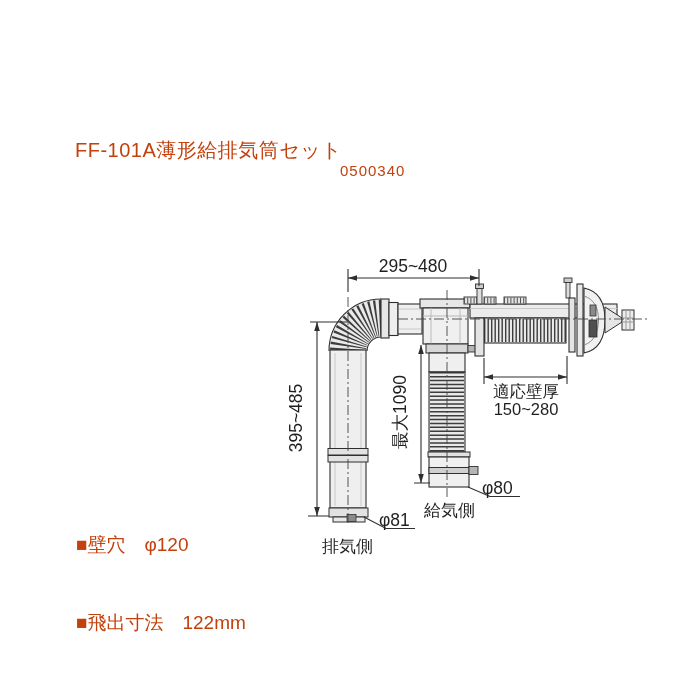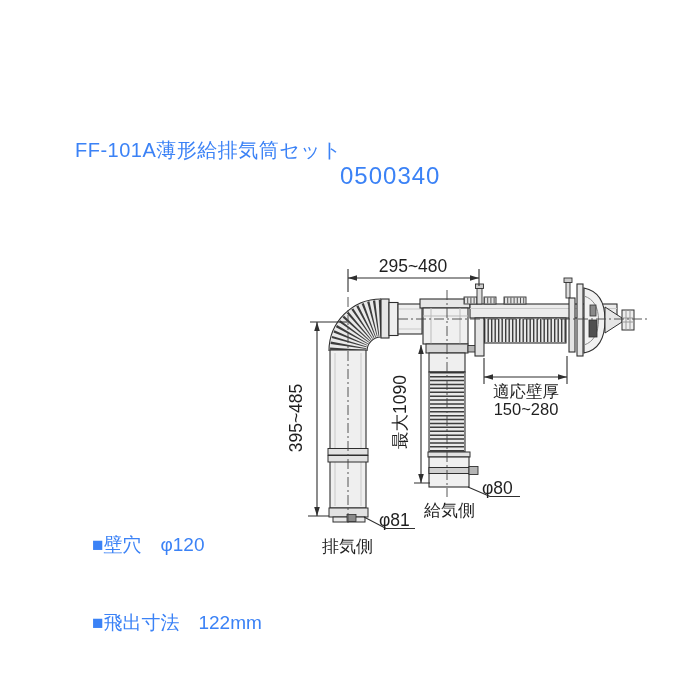--- a/index.html
+++ b/index.html
@@ -1,21 +1,21 @@
 <!DOCTYPE html>
 <html><head>
 <meta charset="utf-8">
 <style>
   html,body{margin:0;padding:0;background:#fff;}
   .stage{position:relative;width:700px;height:700px;background:#ffffff;overflow:hidden;
-         font-family:"Liberation Sans","DejaVu Sans",sans-serif;color:#3b82f6;}
+         font-family:"Liberation Sans","DejaVu Sans",sans-serif;color:#c2410c;}
   .title{position:absolute;left:75px;top:137px;font-size:20px;letter-spacing:0.5px;white-space:pre;}
-  .code{position:absolute;left:340px;top:162px;font-size:24px;letter-spacing:1px;}
+  .code{position:absolute;left:340px;top:162px;font-size:15px;letter-spacing:1px;}
   .specs{position:absolute;left:68px;top:480px;font-size:19px;line-height:26px;white-space:pre;}
-  .specs .item{margin-left:24px;}
+  .specs .item{margin-left:8px;}
   svg.diagram{position:absolute;left:0;top:0;}
   svg text{font-family:"Liberation Sans","DejaVu Sans",sans-serif;fill:#1f1f1f;}
 </style>
 </head>
 <body>
 
 <div class="stage">
 
   <div class="title">FF-101A薄形給排気筒セット</div>
   <div class="code">0500340</div>

